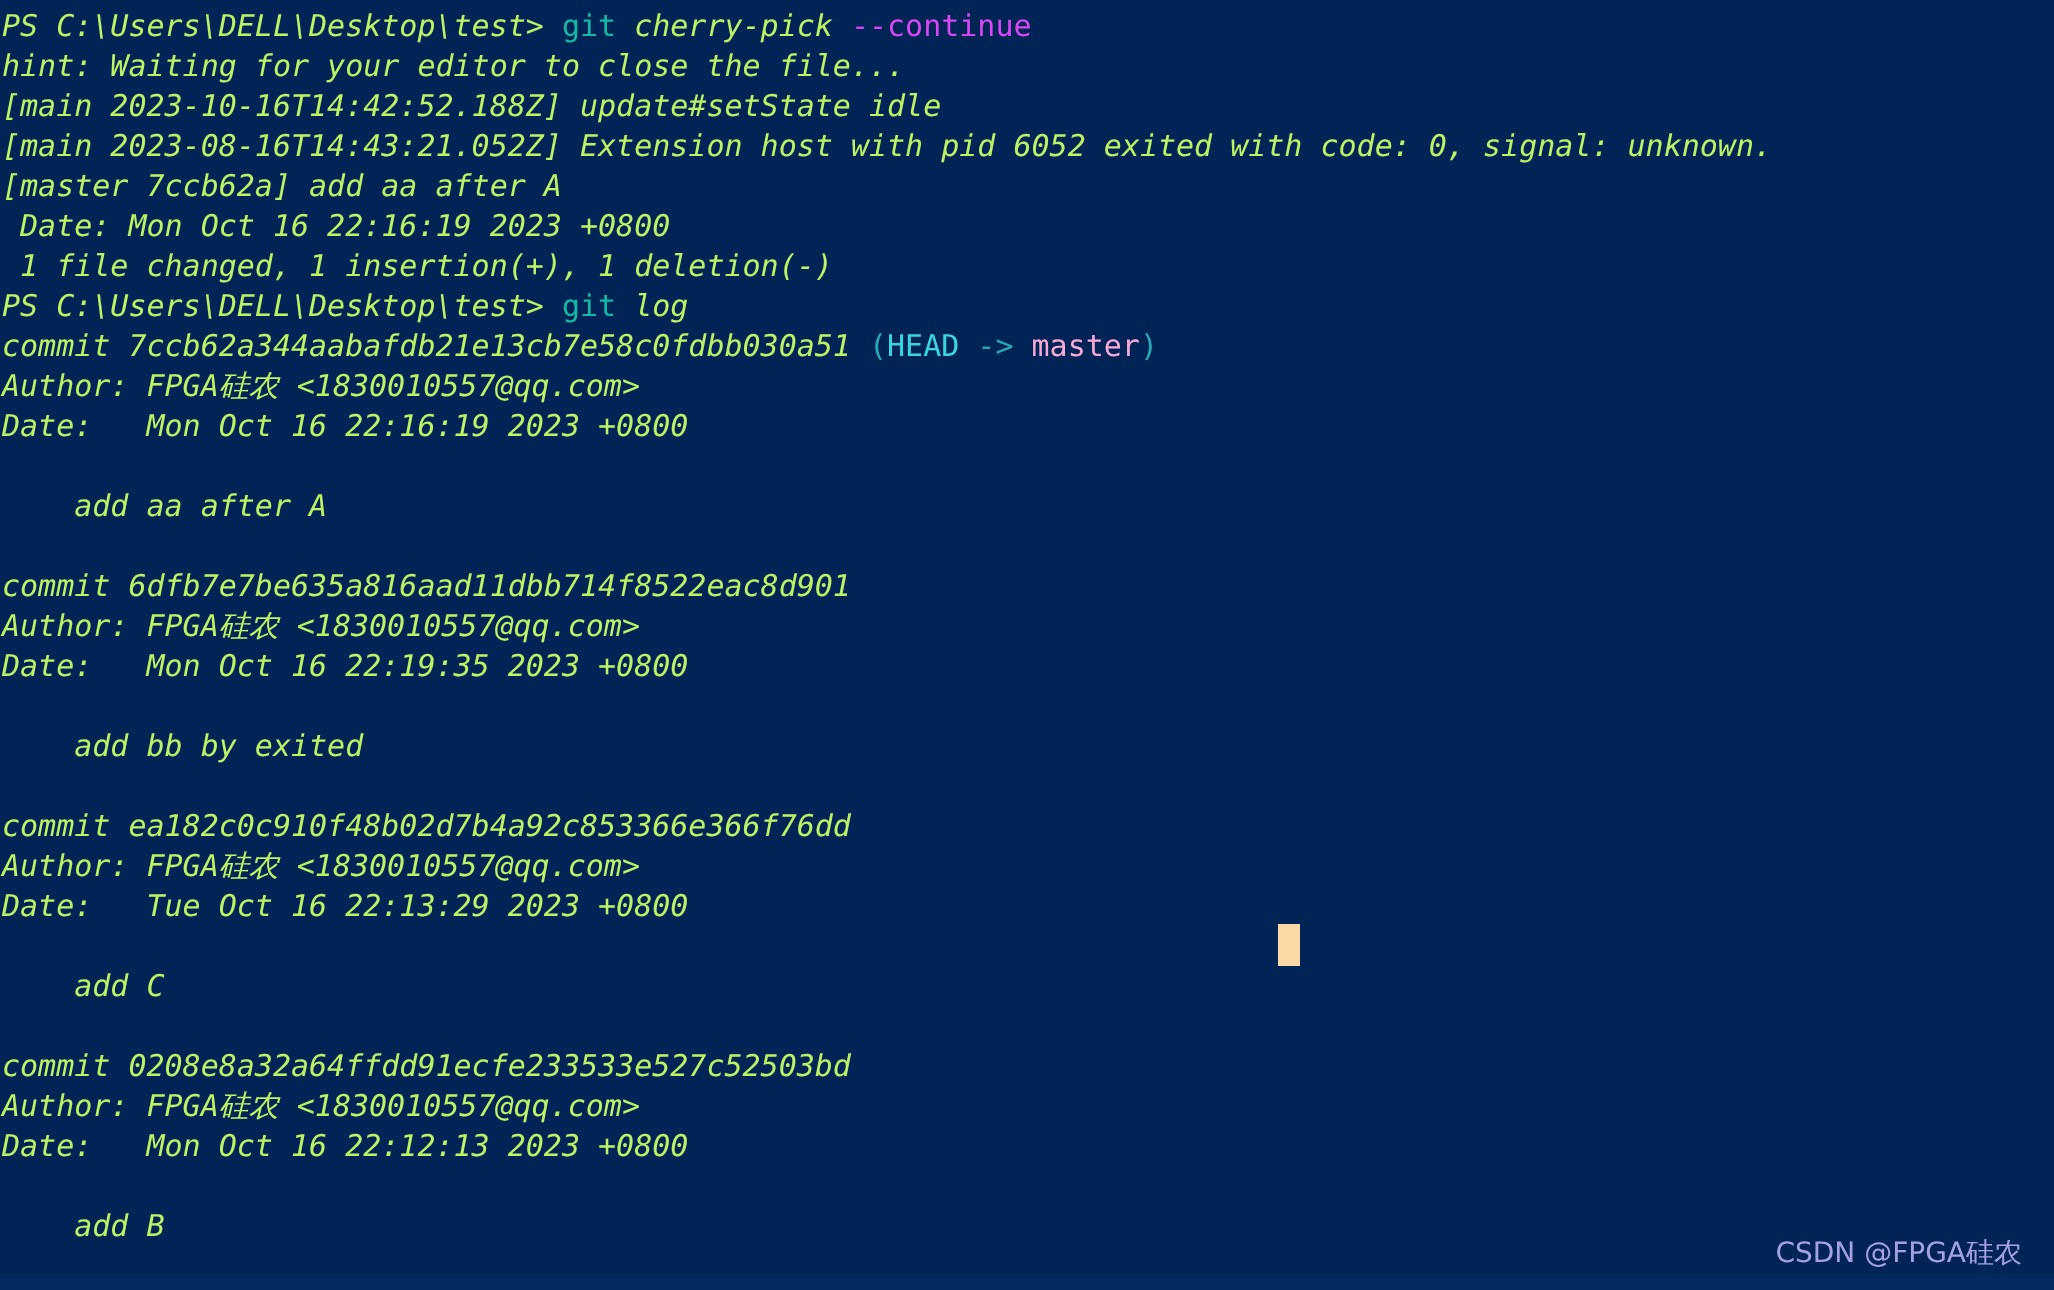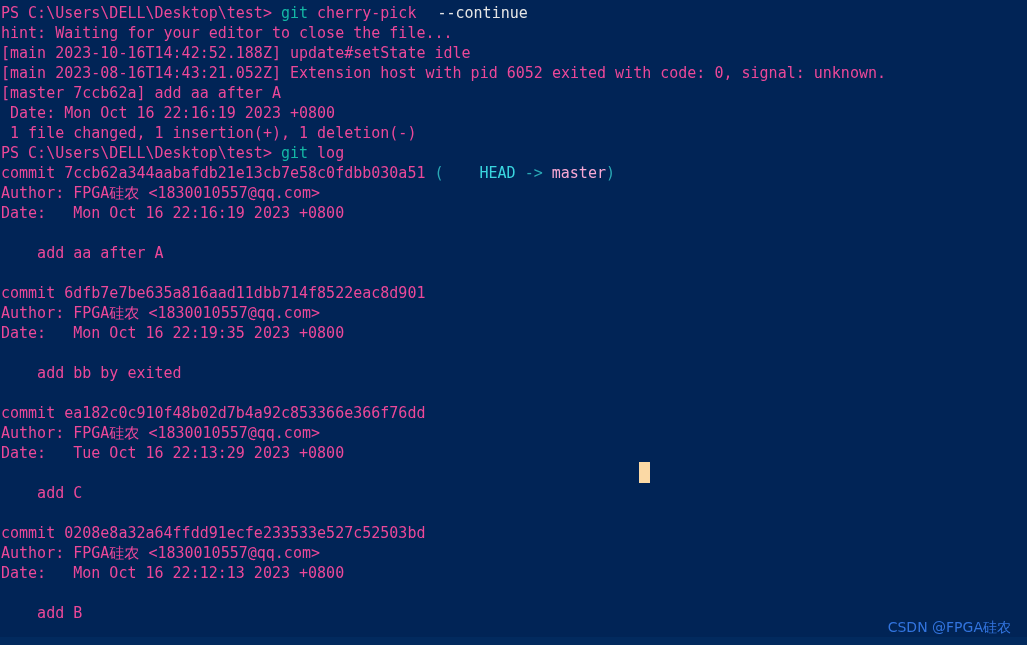--- a/index.html
+++ b/index.html
@@ -25,41 +25,41 @@
     box-sizing: border-box;
     overflow: hidden;
   }
   .line {
     white-space: pre;
     height: 20px;
     padding-left: 1px;
     letter-spacing: 0px;
   }
   .blank { height: 20px; }
-  .tok-plain  { color: #ec4899; }
+  .tok-plain  { color: #bef264; font-style: italic; }
   .tok-yellow { color: #14b8a6; }
-  .tok-dim    { color: #e5e5e5; margin-left: 12px; }
-  .tok-cyan   { color: #3ad6e0; margin-left: 36px; }
+  .tok-dim    { color: #d946ef; }
+  .tok-cyan   { color: #3ad6e0; }
   .tok-green  { color: #f9a8d4; }
   .tok-teal   { color: #2aa9b5; }
   #cursor {
     position: absolute;
     left: 639px;
     top: 462px;
     width: 11px;
     height: 21px;
     background: #fbd9a5;
   }
   #watermark {
     position: absolute;
     right: 16px;
     bottom: 8px;
     font-family: "DejaVu Sans", "Liberation Sans", sans-serif;
     font-size: 14px;
-    color: #3b82f6;
+    color: #c4b5fd;
     opacity: 0.85;
     white-space: pre;
   }
   #bottom-band {
     position: absolute;
     left: 0;
     bottom: 0;
     width: 1027px;
     height: 8px;
     background: #022a5e;

